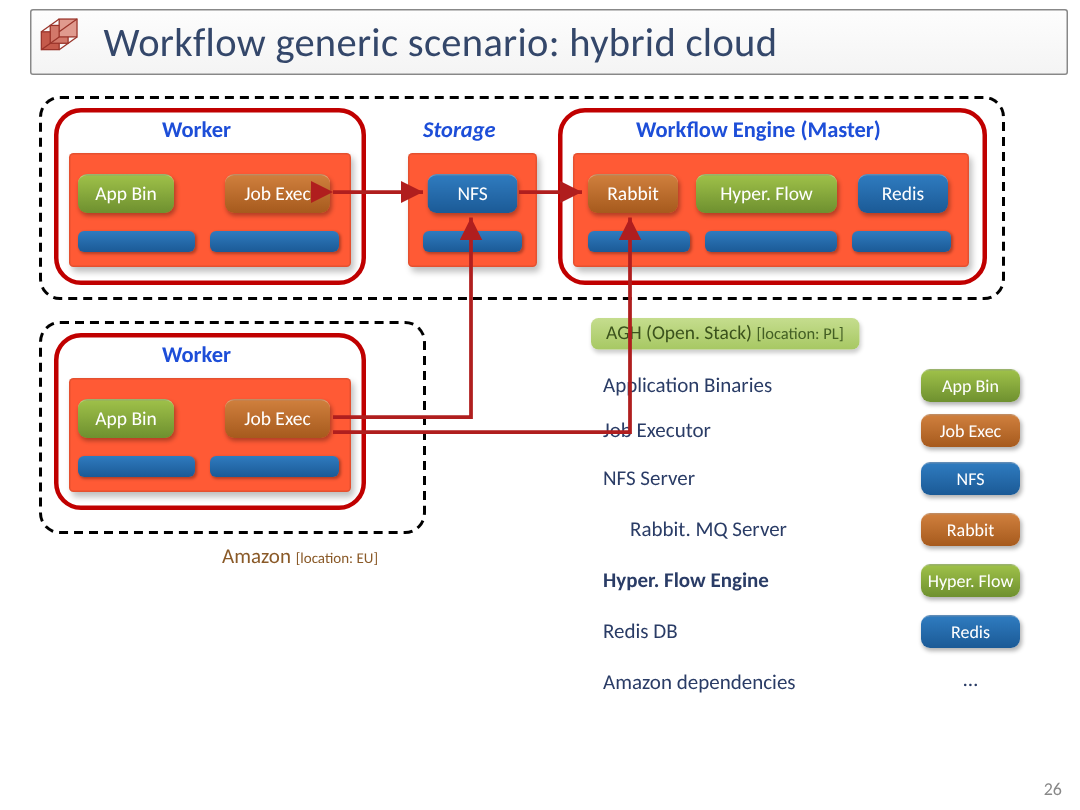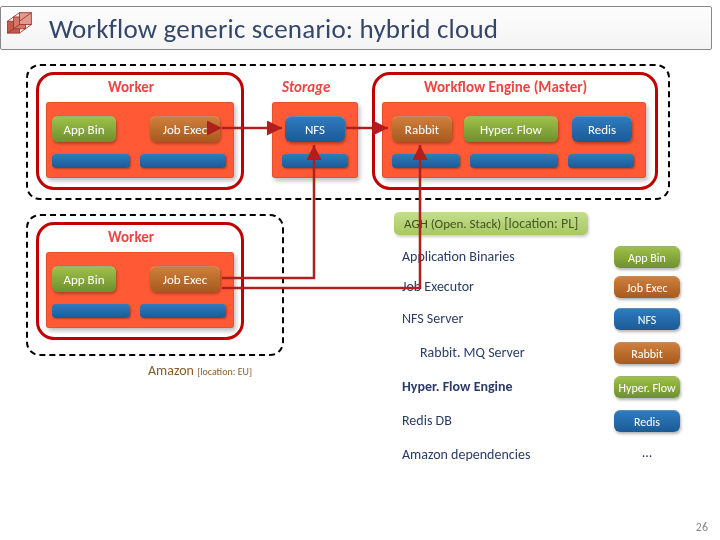--- a/index.html
+++ b/index.html
@@ -6,21 +6,21 @@
   body {
     width: 720px;
     height: 540px;
     background: #fff;
     font-family: "Segoe UI", Calibri, Arial, sans-serif;
     position: relative;
     overflow: hidden;
   }
   .title-bar {
     position: absolute;
-    top: 6px; left: 0; right: 8px;
+    top: 6px; left: 20px; right: 8px;
     height: 44px;
     border: 1px solid #888;
     border-radius: 2px;
     display: flex;
     align-items: center;
     padding-left: 4px;
     background: linear-gradient(#fdfdfd,#f4f4f4);
   }
   .title-icon {
     width: 34px; height: 34px;
@@ -74,21 +74,21 @@
   .jobexec{ background: linear-gradient(#cf7f3d,#a65a1d); width: 70px; height: 26px; }
   .nfs   { background: linear-gradient(#2f7bbf,#1b5a96); width: 60px; height: 26px; font-size: 13px; }
   .rabbit{ background: linear-gradient(#cf7f3d,#a65a1d); width: 60px; height: 26px; }
   .hflow { background: linear-gradient(#9ec049,#6e902f); width: 94px; height: 26px; }
   .redis { background: linear-gradient(#2f7bbf,#1b5a96); width: 60px; height: 26px; }
   .slot  { background: linear-gradient(#2f7bbf,#1b5a96); height: 14px; border-radius: 4px; box-shadow: 1px 1px 2px rgba(0,0,0,.3); position: absolute; }
 
   .label {
     position: absolute;
     font-size: 15px;
-    color: #ef4444;
+    color: #1d4ed8;
   }
   .label.strong { font-weight: 600; }
 
   
   .legend-key {
     position: absolute;
     font-size: 14px;
     color: #2a3c66;
   }
   .legend-comp {
@@ -113,21 +113,21 @@
   }
   .agh-banner {
     position: absolute;
     background: linear-gradient(#c5dd8e,#a7c863);
     color: #3b521c;
     font-size: 13px;
     border-radius: 5px;
     padding: 3px 10px;
     box-shadow: 1px 2px 3px rgba(0,0,0,.2);
   }
-  .agh-banner .sub { font-size: 14px; color: #435f24; }
+  .agh-banner .sub { font-size: 11px; color: #435f24; }
   .amazon-label {
     position: absolute;
     font-size: 14px;
     color: #8a5a28;
   }
   .amazon-label .sub { font-size: 10px; color: #8a5a28; text-align: right; }
   .pagenum {
     position: absolute;
     right: 12px; bottom: 6px;
     font-size: 12px;

